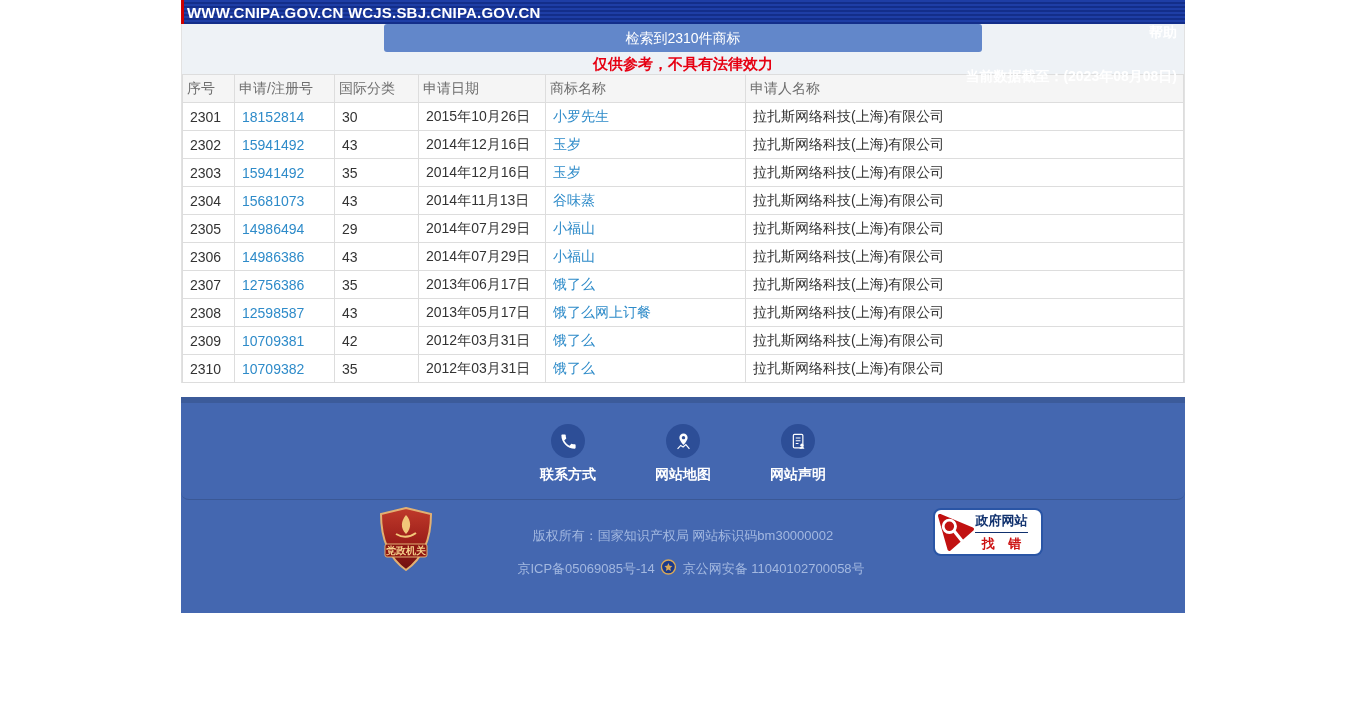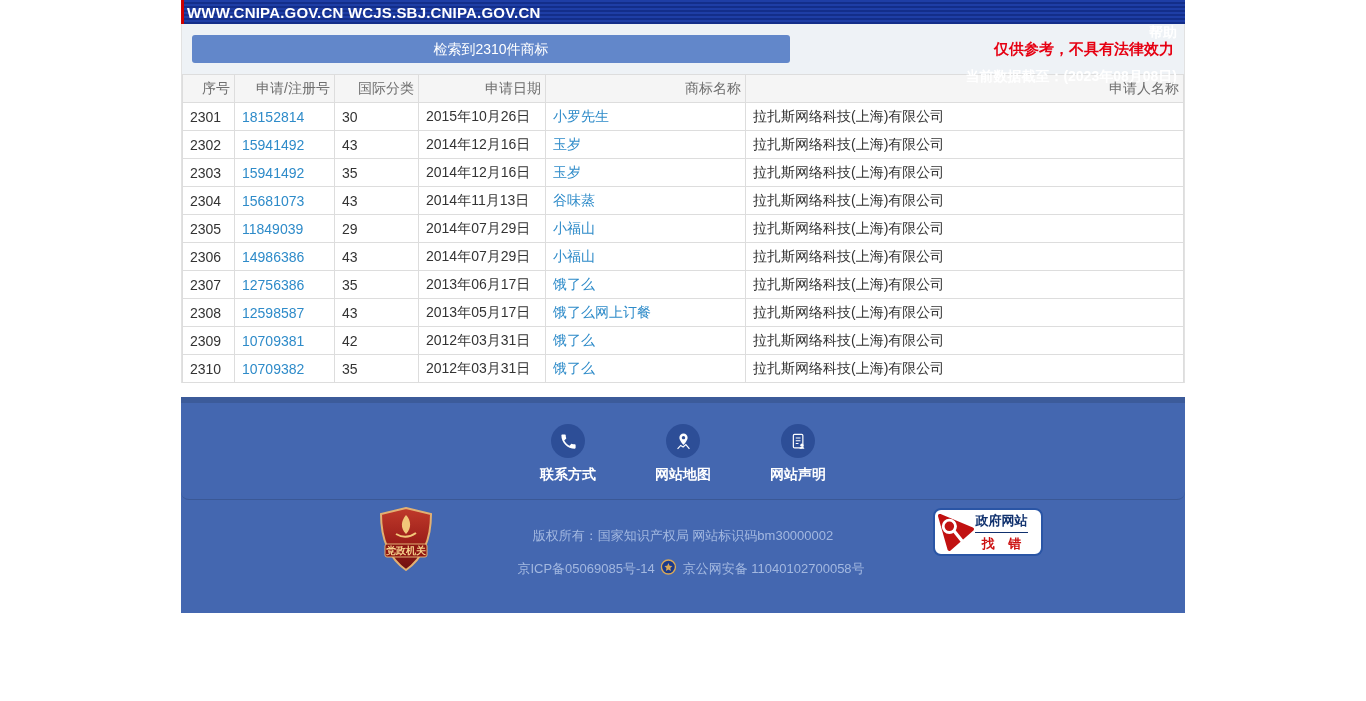--- a/index.html
+++ b/index.html
@@ -26,32 +26,33 @@
   .cutoff { font-weight: bold; }
 
   
   .main-box { border-left: 1px solid #e2e2e2; border-right: 1px solid #e2e2e2; }
 
   
   .toolbar {
     height: 50px; background: #eef2f6;
     display: flex; align-items: center; justify-content: space-between;
     padding: 0 10px;
+    flex-direction: column;
   }
   .result-banner {
     width: 598px; height: 28px; line-height: 28px; text-align: center;
     background: #6287ca; color: #fff; font-size: 14px; border-radius: 3px;
   }
   .disclaimer { color: #e60012; font-weight: bold; font-size: 15px; }
 
   
   table.results { width: 100%; border-collapse: collapse; background: #fff; font-size: 14px; table-layout: fixed; }
   table.results th {
     background: #f5f5f5; color: #6e6e6e; font-weight: normal;
-    height: 28px; border: 1px solid #ddd; text-align: right; padding: 0 4px;
+    height: 28px; border: 1px solid #ddd; text-align: left; padding: 0 4px;
   }
   table.results td { height: 28px; border: 1px solid #ddd; color: #333; padding: 0 7px; overflow: hidden; white-space: nowrap; }
   a.tlink { color: #2e8bc9; text-decoration: none; cursor: pointer; }
 
   
   .stats { position: relative; height: 81px; background: #eef2f6; }
   .summary { position: absolute; left: 12px; top: 26px; font-size: 15px; color: #3a86c8; }
   .summary b { color: #333; font-weight: bold; }
   .summary .sep { margin: 0 7px; }
   .pagination { position: absolute; right: 10px; top: 17px; display: flex; }
@@ -164,21 +165,21 @@
         <tr>
           <td>2304</td>
           <td><a class="tlink">15681073</a></td>
           <td>43</td>
           <td>2014年11月13日</td>
           <td><a class="tlink">谷味蒸</a></td>
           <td>拉扎斯网络科技(上海)有限公司</td>
         </tr>
         <tr>
           <td>2305</td>
-          <td><a class="tlink">11849039</a></td>
+          <td><a class="tlink">14986494</a></td>
           <td>29</td>
           <td>2014年07月29日</td>
           <td><a class="tlink">小福山</a></td>
           <td>拉扎斯网络科技(上海)有限公司</td>
         </tr>
         <tr>
           <td>2306</td>
           <td><a class="tlink">14986386</a></td>
           <td>43</td>
           <td>2014年07月29日</td>

